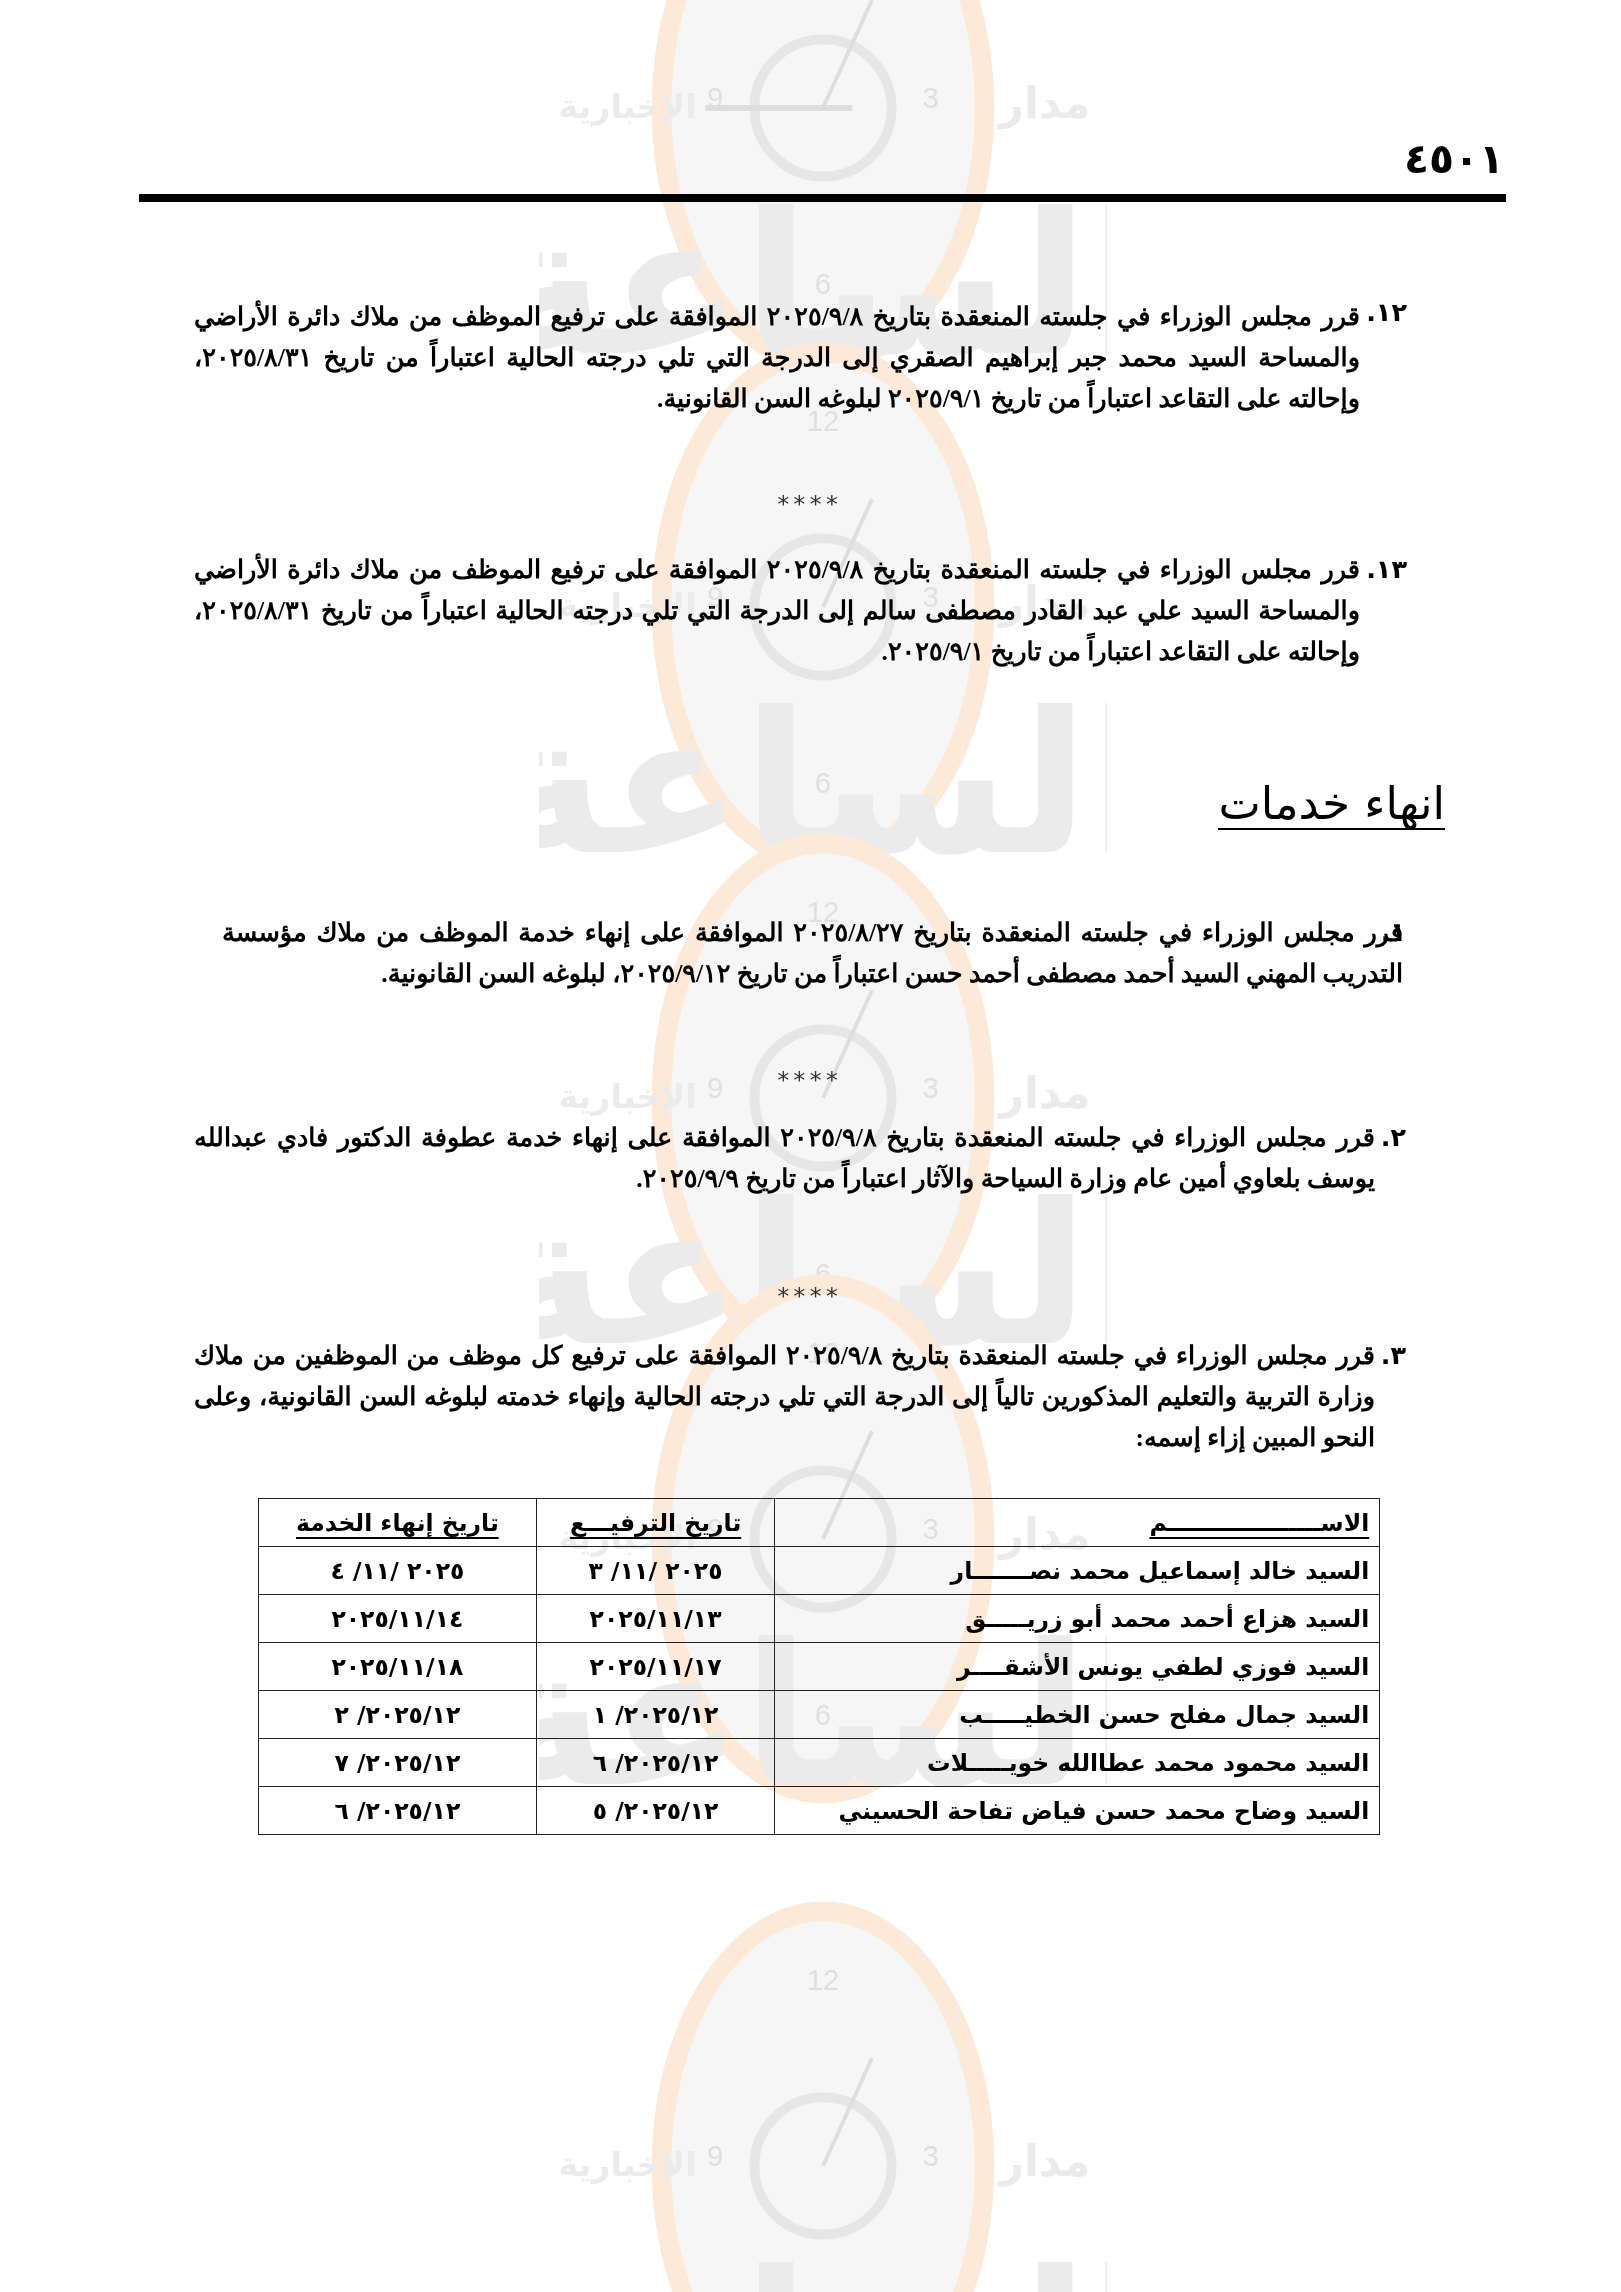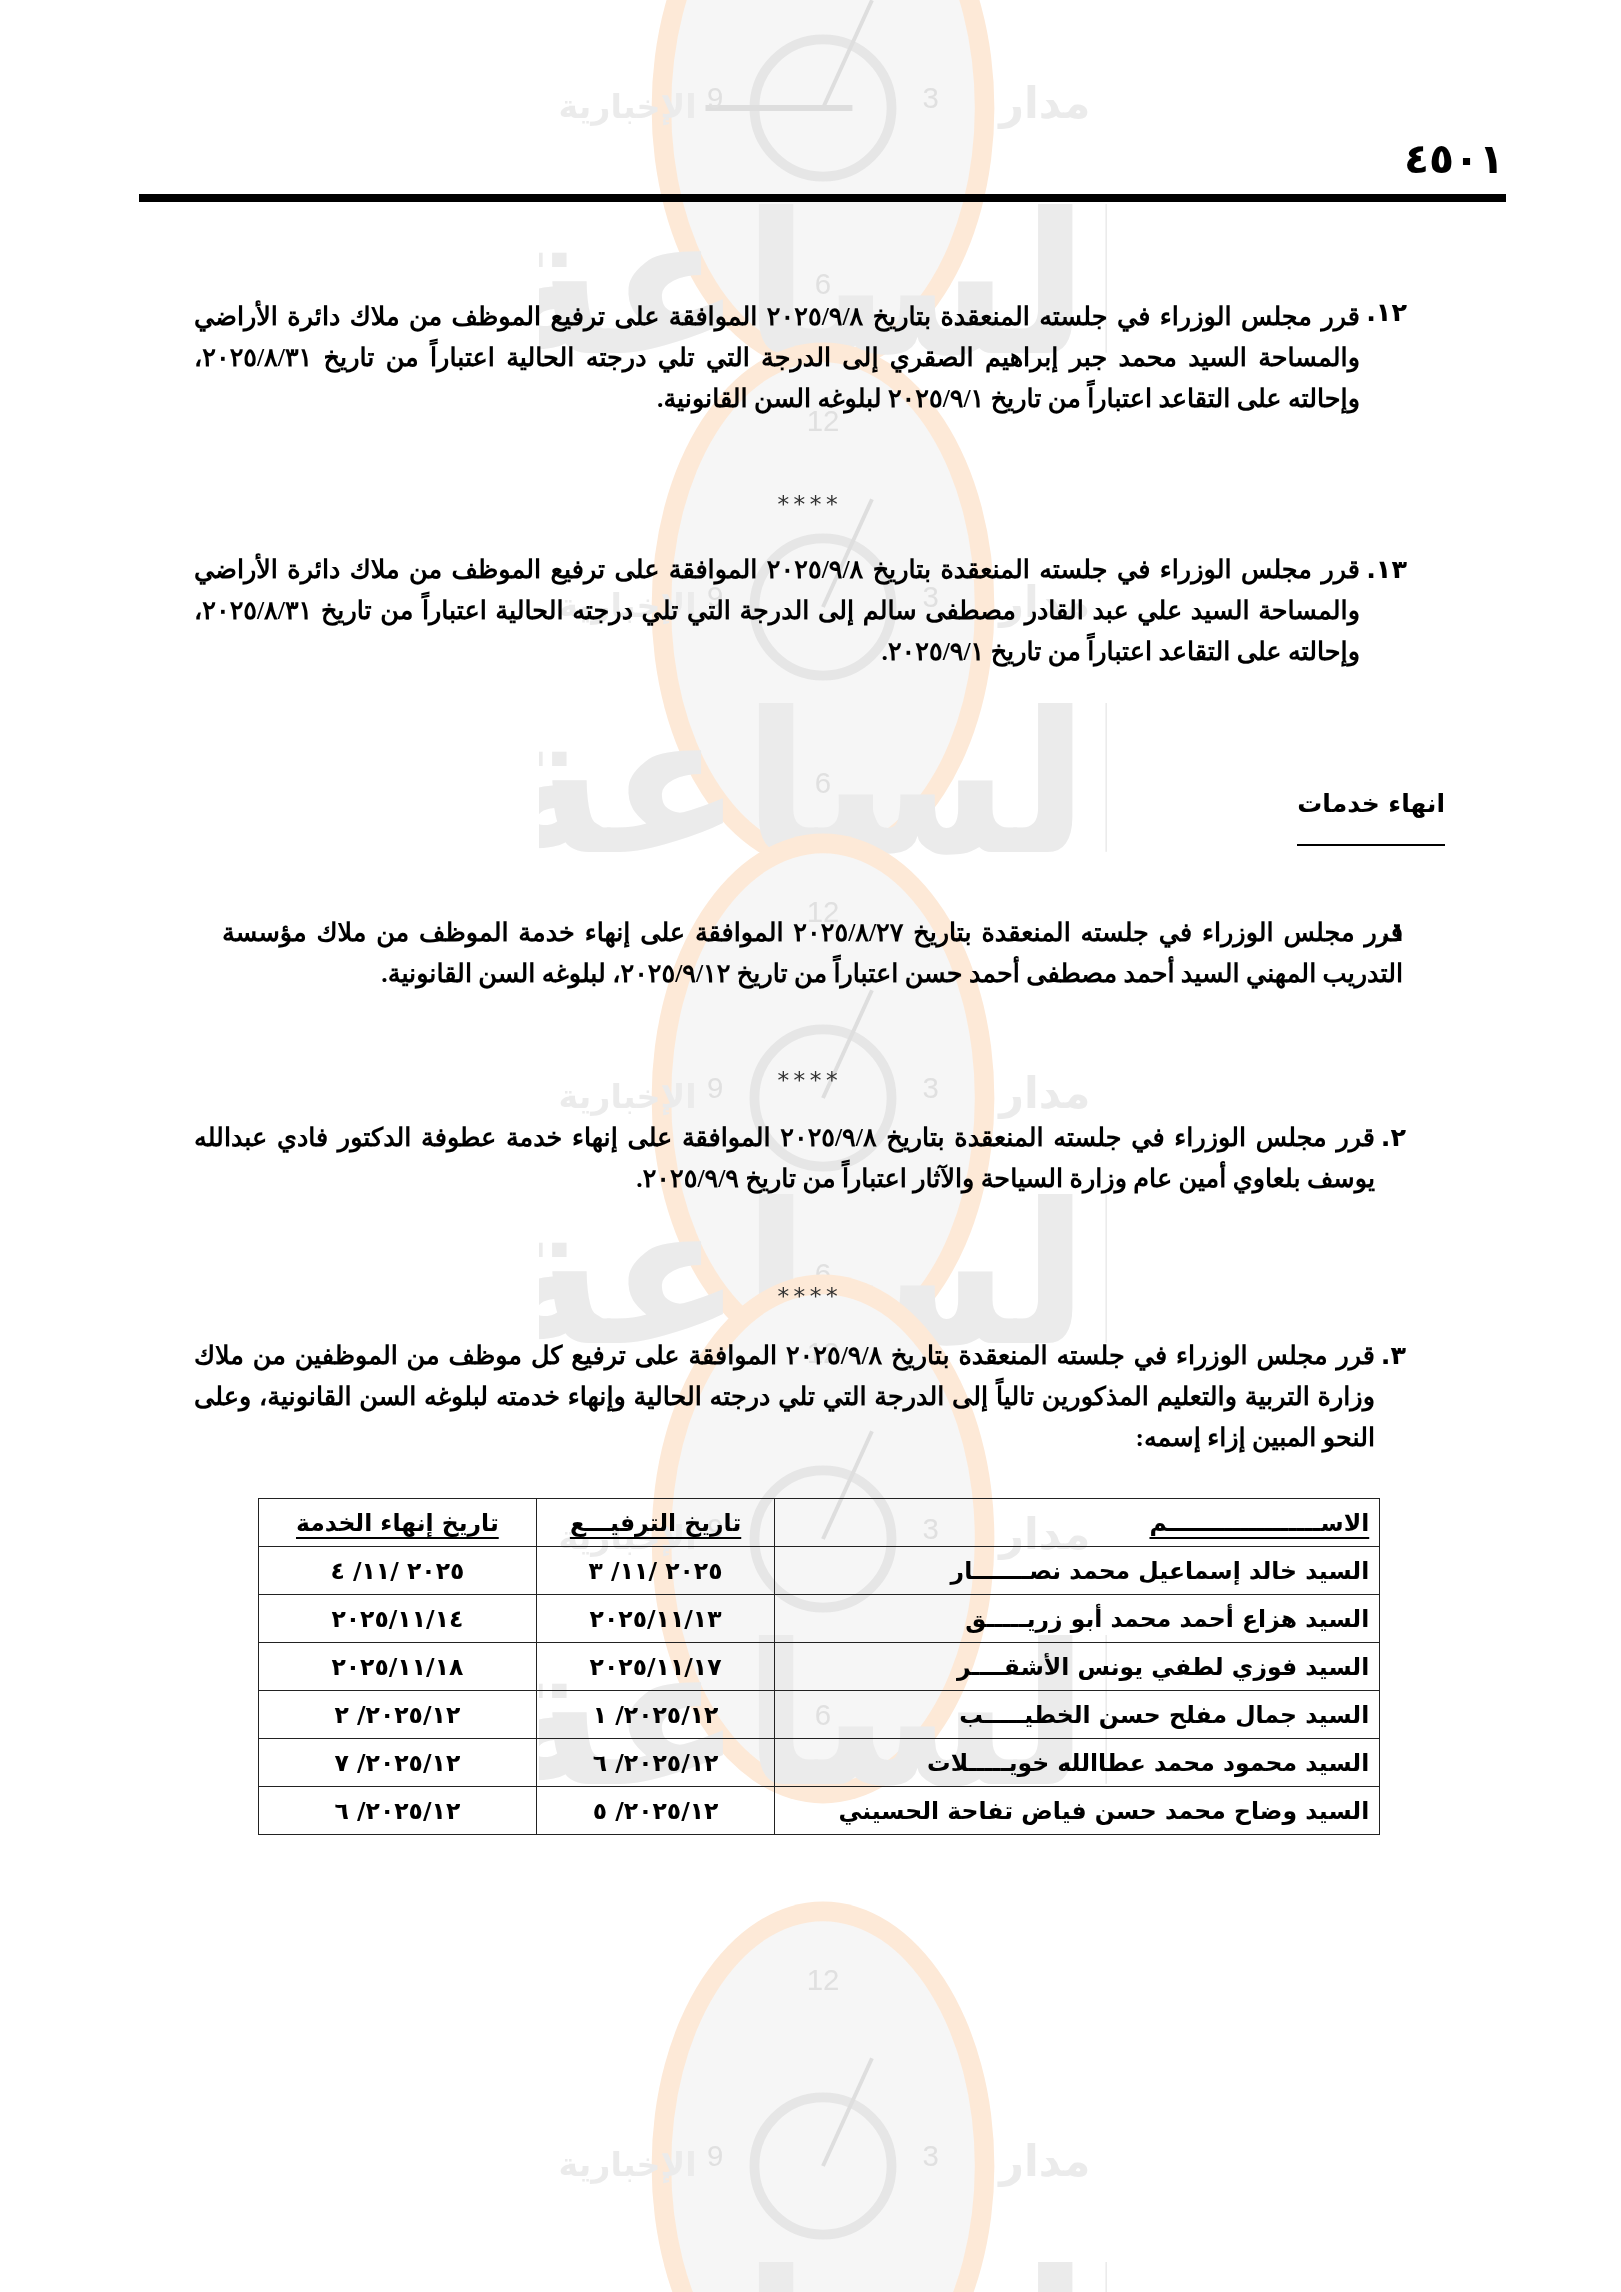--- a/index.html
+++ b/index.html
@@ -15,21 +15,21 @@
   .oval span { font-family:"Liberation Sans", sans-serif; font-weight:bold; font-size:21.6px; direction:rtl; }
   .pageno { position:absolute; left:1372px; top:125px; width:132px; text-align:right;
             font-family:"DejaVu Sans", sans-serif; font-weight:bold; font-size:41px; letter-spacing:7.8px; line-height:69px; }
   .para { position:absolute; direction:rtl; text-align:justify; text-align-last:right;
           font-family:Liberation Serif, serif; font-weight:bold; font-size:25.5px; line-height:41px; }
   .num { position:absolute; direction:rtl; font-family:"DejaVu Sans", sans-serif; font-weight:bold;
          font-size:25.5px; line-height:41px; text-align:right; }
   .stars { position:absolute; left:686px; width:245px; text-align:center; font-family:"DejaVu Sans Mono", monospace;
            font-size:23.5px; color:#333; letter-spacing:2px; }
   .heading { position:absolute; right:176px; top:782px; direction:rtl; font-family:"DejaVu Sans", sans-serif;
-             font-weight:bold; font-size:25px; line-height:43px; padding-bottom:19px;
+             font-weight:normal; font-size:45px; line-height:43px; padding-bottom:3px;
              border-bottom:2.9px double #000; }
   table.roster { position:absolute; left:258px; top:1498px; width:1122px; border-collapse:collapse; direction:rtl;
                  font-family:"DejaVu Sans", sans-serif; font-weight:bold; font-size:23.5px; }
   table.roster th, table.roster td { border:1.5px solid #222; height:47px; padding:0 9.8px; }
   table.roster th { text-decoration:underline; text-underline-offset:5.9px; font-size:23.5px; }
   table.roster th.name, table.roster td.name { width:584px; text-align:right; }
   table.roster th.d, table.roster td.d { text-align:center; }
   table.roster td.d { letter-spacing:2px; }
 </style>
 </head>

